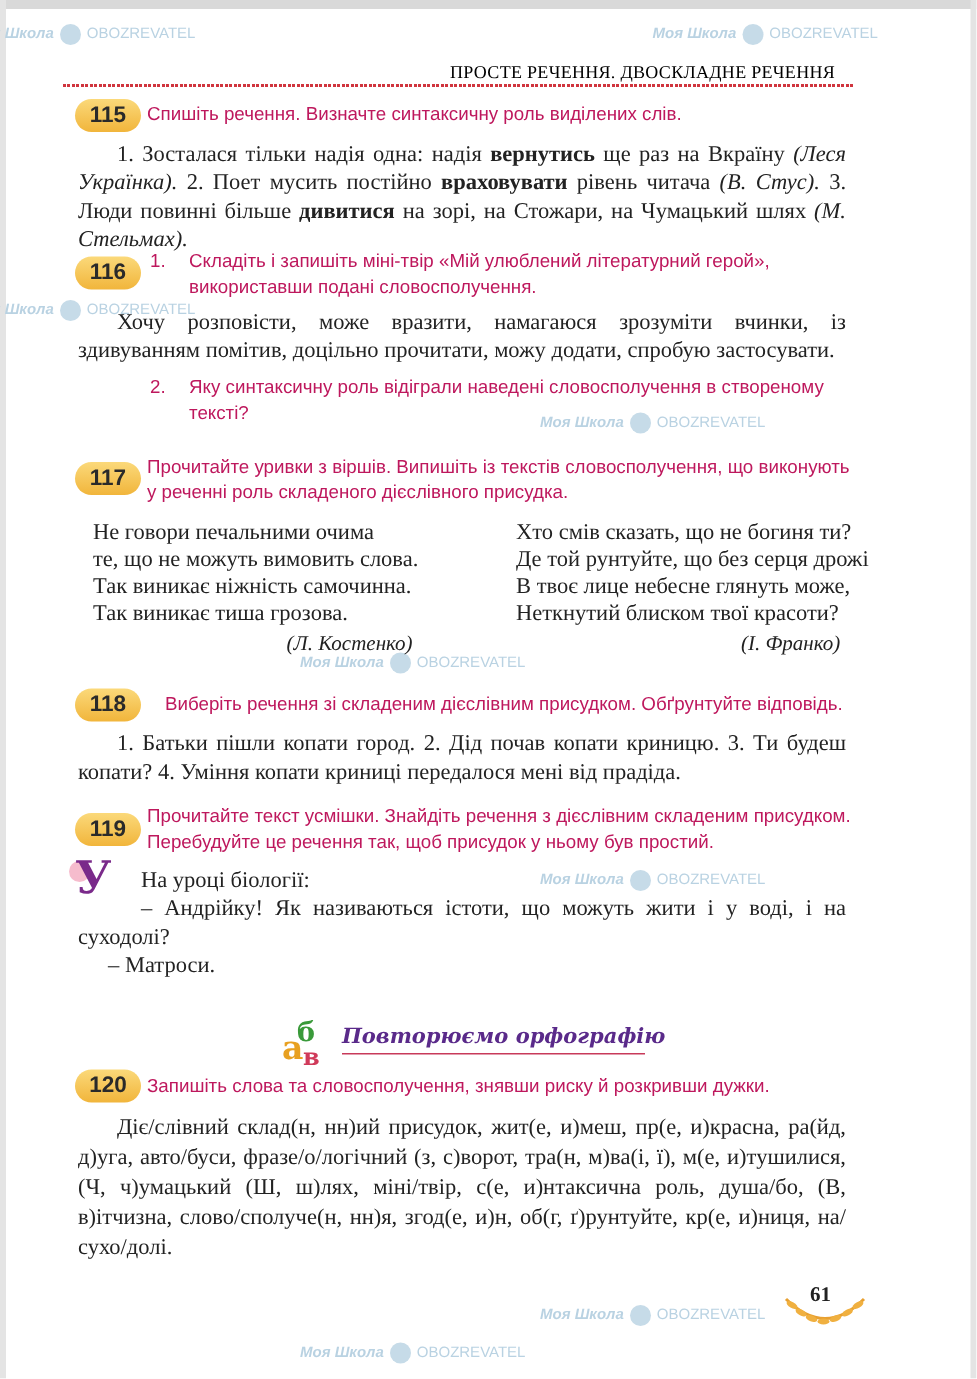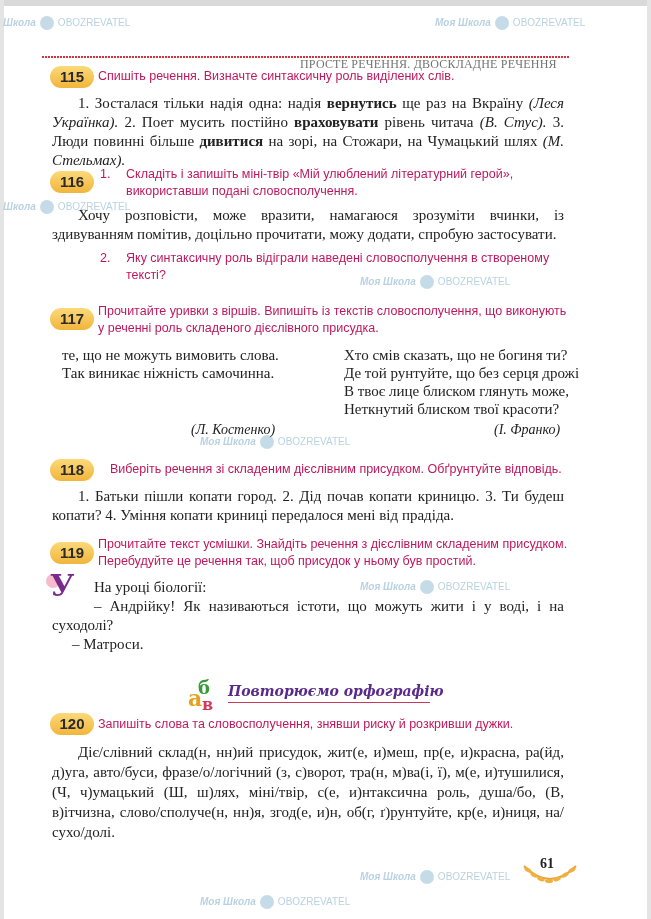--- a/index.html
+++ b/index.html
@@ -11,21 +11,21 @@
   .topbar { position: absolute; left: 0; top: 0; width: 651px; height: 6px; background: #d9d9d9; }
   .leftbar { position: absolute; left: 0; top: 0; width: 4px; height: 919px; background: #e4e4e4; }
   .rightbar { position: absolute; right: 0; top: 0; width: 4px; height: 919px; background: #e4e4e4; }
 
   .watermark { position: absolute; font-family: "Liberation Sans", sans-serif; font-size: 10px; color: #b9d2e2; white-space: nowrap; pointer-events: none; }
   .wm-logo { display: inline-block; width: 14px; height: 14px; border-radius: 50%; background: #c6dbe8; vertical-align: middle; margin: 0 4px; }
   .wm-school { font-style: italic; font-weight: bold; }
 
   .header {
     position: absolute; left: 300px; top: 41px; font-family: "Liberation Serif", serif;
-    font-size: 12px; letter-spacing: 0.2px; color: #737373; margin-top: 16px;
+    font-size: 12px; letter-spacing: 0.2px; color: #000000;
   }
   .header-line {
     position: absolute; left: 42px; top: 56px; width: 528px; height: 2px;
     background: repeating-linear-gradient(90deg, #d0353e 0 2px, transparent 2px 3px);
   }
 
   .badge {
     position: absolute; height: 22px; width: 44px; border-radius: 12px;
     background: linear-gradient(180deg, #fbd97a, #f1b53b);
     font-family: "Liberation Sans", sans-serif; font-weight: bold; font-size: 15px;
@@ -93,28 +93,30 @@
   <div class="badge" style="left:50px;top:171px">116</div>
   <div class="task" style="left:100px;top:166px">1.</div>
   <div class="task" style="left:126px;top:166px;width:440px">Складіть і запишіть міні-твір «Мій улюблений літературний герой», використавши подані словосполучення.</div>
   <div class="body-text indent" style="left:52px;top:206px;width:512px">Хочу розповісти, може вразити, намагаюся зрозуміти вчинки, із здивуванням помітив, доцільно прочитати, можу додати, спробую застосувати.</div>
   <div class="task" style="left:100px;top:250px">2.</div>
   <div class="task" style="left:126px;top:250px;width:440px">Яку синтаксичну роль відіграли наведені словосполучення в створеному тексті?</div>
 
   <div class="badge" style="left:50px;top:308px">117</div>
   <div class="task" style="left:98px;top:303px;width:470px">Прочитайте уривки з віршів. Випишіть із текстів словосполучення, що виконують у реченні роль складеного дієслівного присудка.</div>
   <div class="poem" style="left:62px;top:346px">
+    <div>Не говори печальними очима</div>
     <div>те, що не можуть вимовить слова.</div>
     <div>Так виникає ніжність самочинна.</div>
+    <div>Так виникає тиша грозова.</div>
   </div>
   <div class="author" style="left:191px;top:422px">(Л. Костенко)</div>
   <div class="poem" style="left:344px;top:346px">
     <div>Хто смів сказать, що не богиня ти?</div>
     <div>Де той рунтуйте, що без серця дрожі</div>
-    <div>В твоє лице блиском глянуть може,</div>
+    <div>В твоє лице небесне глянуть може,</div>
     <div>Неткнутий блиском твої красоти?</div>
   </div>
   <div class="author" style="left:494px;top:422px">(І. Франко)</div>
 
   <div class="badge" style="left:50px;top:459px">118</div>
   <div class="task" style="left:110px;top:461px;width:490px">Виберіть речення зі складеним дієслівним присудком. Обґрунтуйте відповідь.</div>
   <div class="body-text indent" style="left:52px;top:487px;width:512px">1. Батьки пішли копати город. 2. Дід почав копати криницю. 3. Ти будеш копати? 4. Уміння копати криниці передалося мені від прадіда.</div>
 
   <div class="badge" style="left:50px;top:542px">119</div>
   <div class="task" style="left:98px;top:536px;width:470px">Прочитайте текст усмішки. Знайдіть речення з дієслівним складеним присудком. Перебудуйте це речення так, щоб присудок у ньому був простий.</div>

